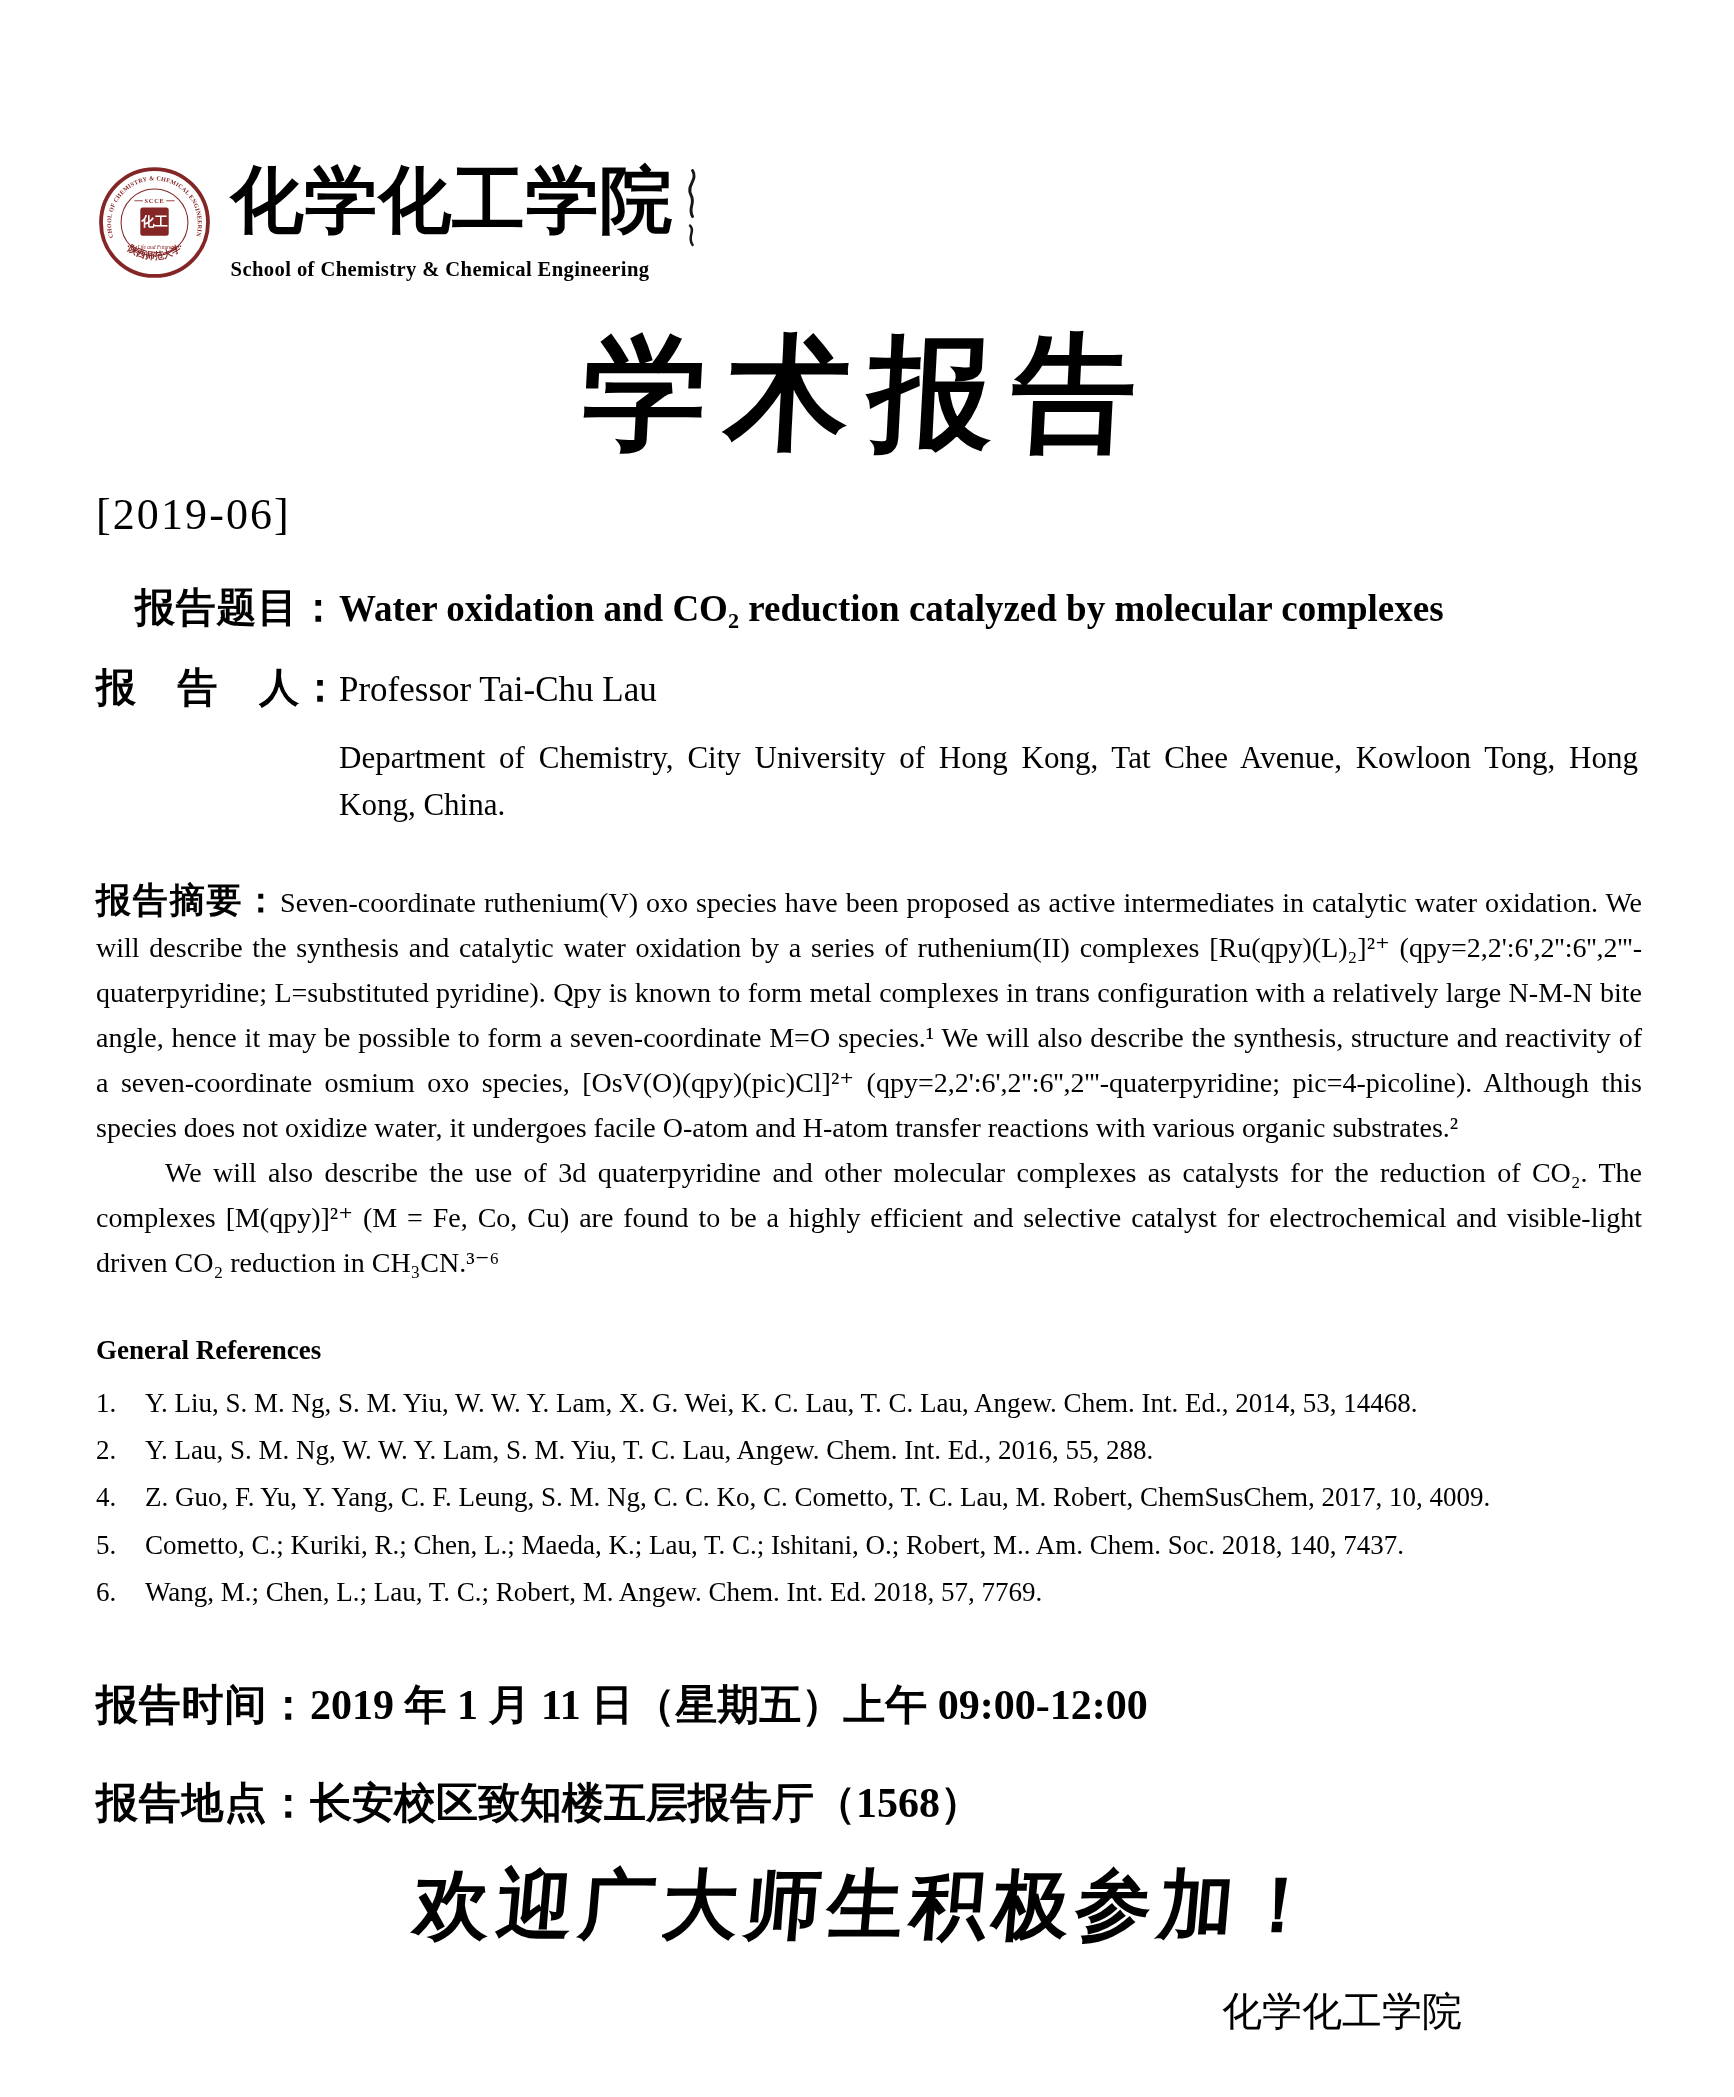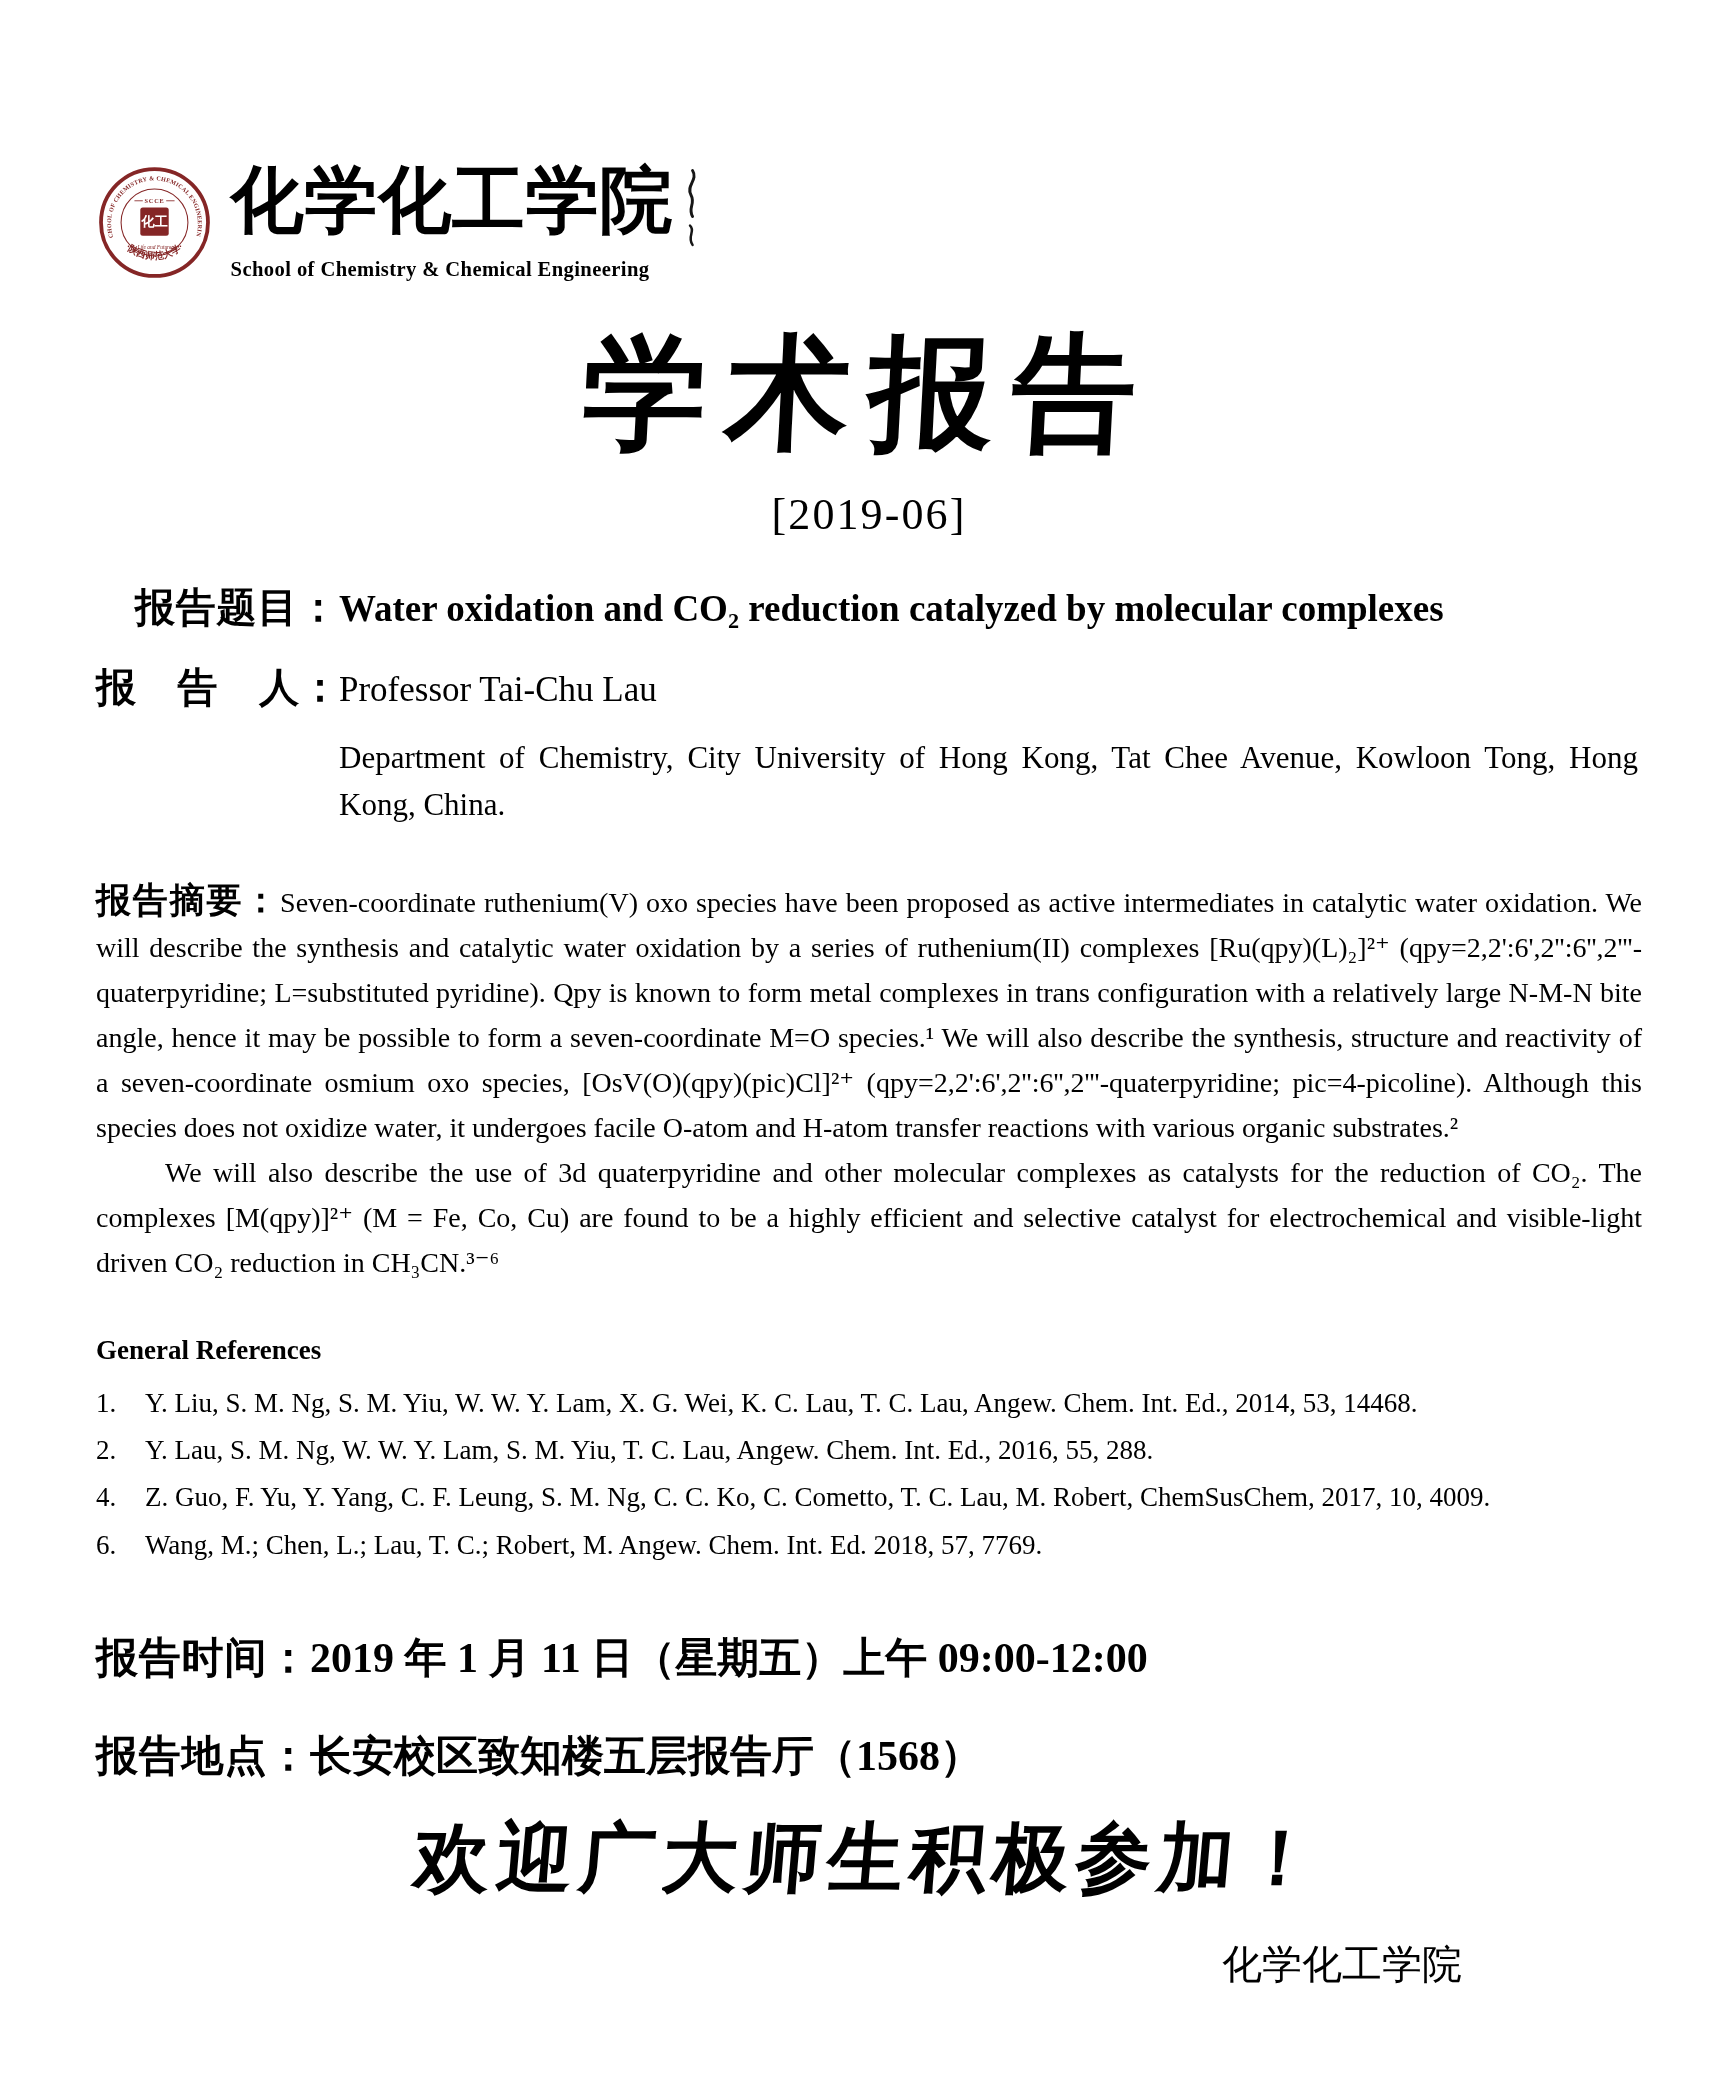--- a/index.html
+++ b/index.html
@@ -23,21 +23,21 @@
     font-family:"Liberation Serif","DejaVu Serif",serif;
   }
   .flourish{margin-left:6.7px;margin-top:7.6px;}
   .brand-en{font-size:20.6px;font-weight:bold;margin-top:3.4px;letter-spacing:0.4px;}
   
   .main-title{
     margin-top:20px;text-align:center;
     font-size:124px;font-weight:bold;letter-spacing:19px;line-height:1.25;
     transform:skewX(-3deg);
   }
-  .issue{text-align:center;font-size:44px;margin-top:17px;letter-spacing:2.1px;}
+  .issue{font-size:44px;margin-top:17px;letter-spacing:2.1px;}
   
   .field{margin-top:40px;white-space:nowrap;}
   .field .label{display:inline-block;width:243px;font-weight:bold;font-size:40px;letter-spacing:0.8px;text-align:right;}
   .field-title .value{font-size:37px;font-weight:bold;}
   .field-speaker{margin-top:25px;}
   .field-speaker .value{font-size:35px;}
   .affiliation{
     margin:19px 0 7px 243px;width:1299px;
     font-size:31px;line-height:47px;text-align:justify;
   }
@@ -116,20 +116,21 @@
   <p class="abstract">
     <span class="label">报告摘要：</span><span>Seven-coordinate ruthenium(V) oxo species have been proposed as active intermediates in catalytic water oxidation.  We will describe the synthesis and catalytic water oxidation by a series of ruthenium(II) complexes [Ru(qpy)(L)₂]²⁺ (qpy=2,2':6',2'':6'',2'''-quaterpyridine; L=substituted pyridine). Qpy is known to form metal complexes in trans configuration with a relatively large N-M-N bite angle, hence it may be possible to form a seven-coordinate M=O species.¹ We will also describe the synthesis, structure and reactivity of a seven-coordinate osmium oxo species, [OsV(O)(qpy)(pic)Cl]²⁺ (qpy=2,2':6',2'':6'',2'''-quaterpyridine; pic=4-picoline). Although this species does not oxidize water, it undergoes facile O-atom and H-atom transfer reactions with various organic substrates.²</span>
   </p>
   <p class="abstract abstract-p2">We will also describe the use of 3d quaterpyridine and other molecular complexes as catalysts for the reduction of CO₂. The complexes [M(qpy)]²⁺ (M = Fe, Co, Cu) are found to be a highly efficient and selective catalyst for electrochemical and visible-light driven CO₂ reduction in CH₃CN.³⁻⁶</p>
 
   <div class="ref-heading">General References</div>
   <div class="ref-list">
     <p class="ref"><span class="num">1.</span><span>Y. Liu, S. M. Ng, S. M. Yiu, W. W. Y. Lam, X. G. Wei, K. C. Lau, T. C. Lau, Angew. Chem. Int. Ed., 2014, 53, 14468.</span></p>
     <p class="ref"><span class="num">2.</span><span>Y. Lau, S. M. Ng, W. W. Y. Lam, S. M. Yiu, T. C. Lau, Angew. Chem. Int. Ed., 2016, 55, 288.</span></p>
     <p class="ref"><span class="num">4.</span><span>Z. Guo, F. Yu, Y. Yang, C. F. Leung, S. M. Ng, C. C. Ko, C. Cometto, T. C. Lau, M. Robert, ChemSusChem, 2017, 10, 4009.</span></p>
+    <p class="ref"><span class="num">5.</span><span>Cometto, C.; Kuriki, R.; Chen, L.; Maeda, K.; Lau, T. C.; Ishitani, O.; Robert, M.. Am. Chem. Soc. 2018, 140, 7437.</span></p>
     <p class="ref"><span class="num">6.</span><span>Wang, M.; Chen, L.; Lau, T. C.; Robert, M. Angew. Chem. Int. Ed. 2018, 57, 7769.</span></p>
   </div>
 
   <div class="meta">
     <span class="label">报告时间：</span><span>2019 年 1 月 11 日（星期五）上午 09:00-12:00</span>
   </div>
   <div class="meta">
     <span class="label">报告地点：</span><span>长安校区致知楼五层报告厅（1568）</span>
   </div>
 

